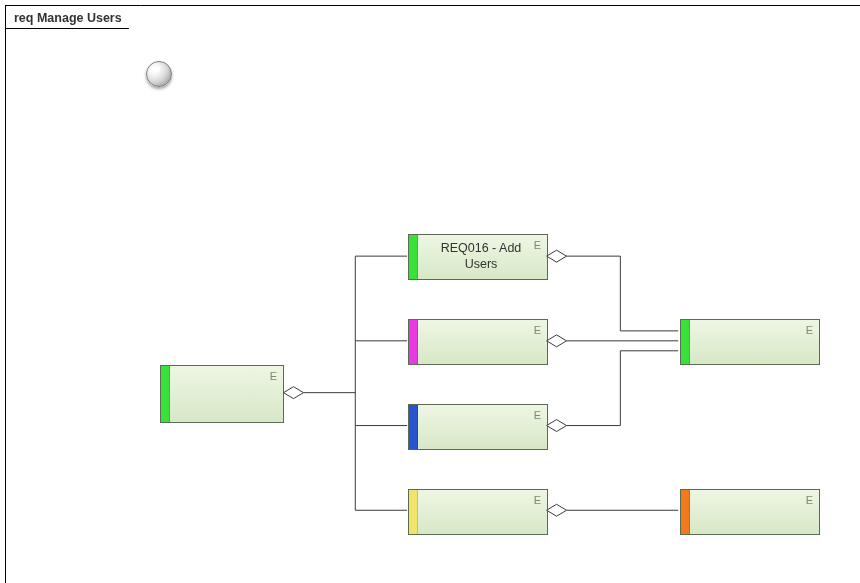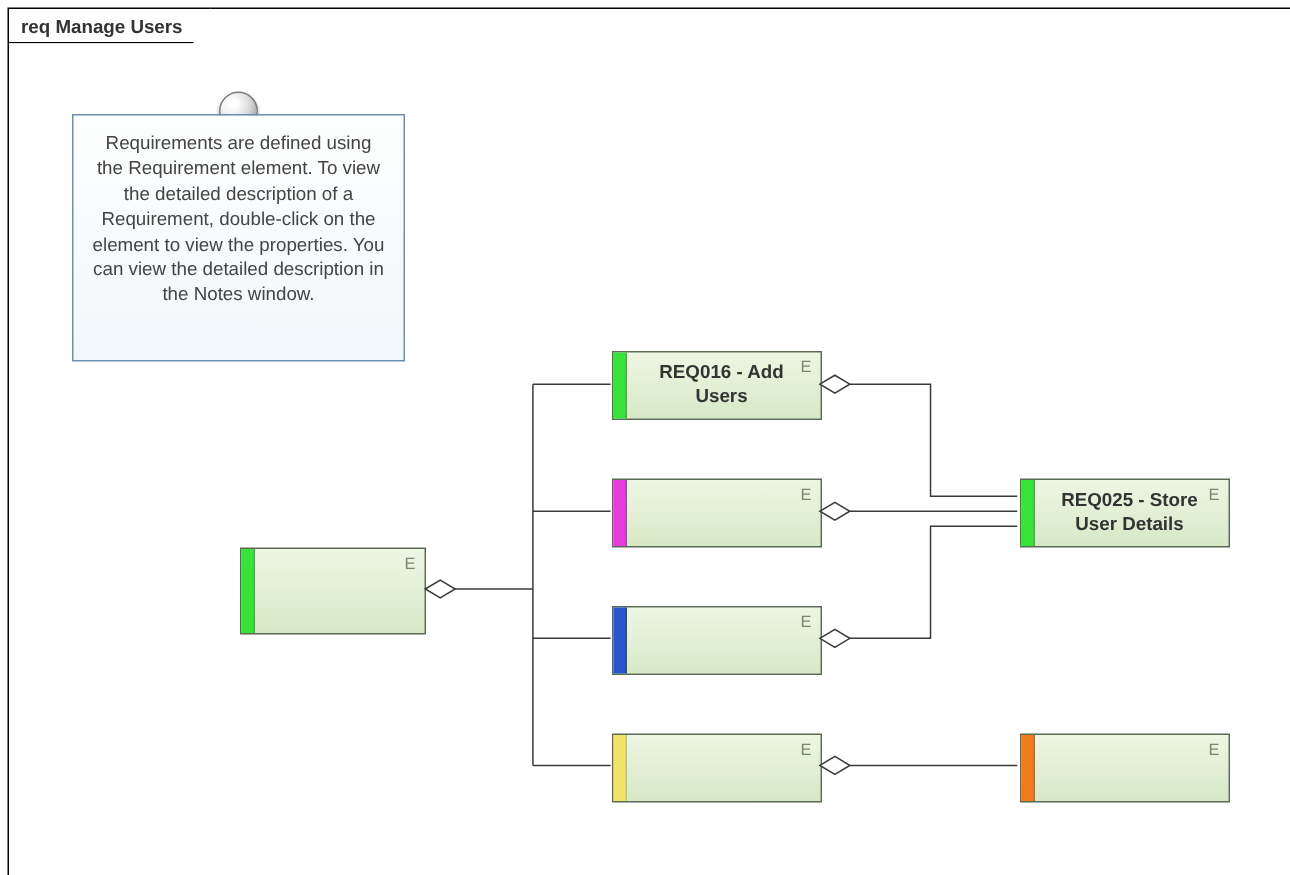--- a/index.html
+++ b/index.html
@@ -82,21 +82,20 @@
     top: 4px;
     right: 6px;
     font-size: 11px;
     color: #7a8a72;
     font-family: "Segoe UI", Arial, sans-serif;
   }
   .req-box .label {
     font-size: 12.5px;
     color: #333;
     line-height: 1.25;
-    font-weight: bold;
   }
 
   svg.connector-layer {
     position: absolute;
     top: 0; left: 0;
     width: 100%; height: 100%;
     pointer-events: none;
   }
   .conn {
     stroke: #3a3a3a;
@@ -113,23 +112,20 @@
 <body>
 
 <div class="diagram-frame">
 
   <div class="diagram-title-tab">
     <span>req Manage Users</span>
   </div>
 
   <div class="note-pin" style="left:140px; top:55px;"></div>
 
-  <div class="note-box" style="left:42px; top:70px; width:222px; height:165px;">
-    <span>Requirements are defined using the Requirement element.  To view the detailed description of a Requirement, double-click on the element to view the properties. You can view the detailed description in the Notes window.</span>
-  </div>
 
   <div class="req-box" style="left:154px; top:359px; width:124px; height:58px;">
     <div class="color-bar" style="background:#38e238;"></div>
     <span class="e-mark">E</span>
   </div>
 
   <div class="req-box" style="left:402px; top:228px; width:140px; height:46px;">
     <div class="color-bar" style="background:#38e238;"></div>
     <span class="e-mark">E</span>
     <div class="label">REQ016 - Add Users</div>
@@ -146,21 +142,20 @@
   </div>
 
   <div class="req-box" style="left:402px; top:483px; width:140px; height:46px;">
     <div class="color-bar" style="background:#f2e36b;"></div>
     <span class="e-mark">E</span>
   </div>
 
   <div class="req-box" style="left:674px; top:313px; width:140px; height:46px;">
     <div class="color-bar" style="background:#38e238;"></div>
     <span class="e-mark">E</span>
-    <div class="label">REQ025 - Store User Details</div>
   </div>
 
   <div class="req-box" style="left:674px; top:483px; width:140px; height:46px;">
     <div class="color-bar" style="background:#f07a1c;"></div>
     <span class="e-mark">E</span>
   </div>
 
   <svg class="connector-layer" viewBox="0 0 858 581">
 
     <g>

